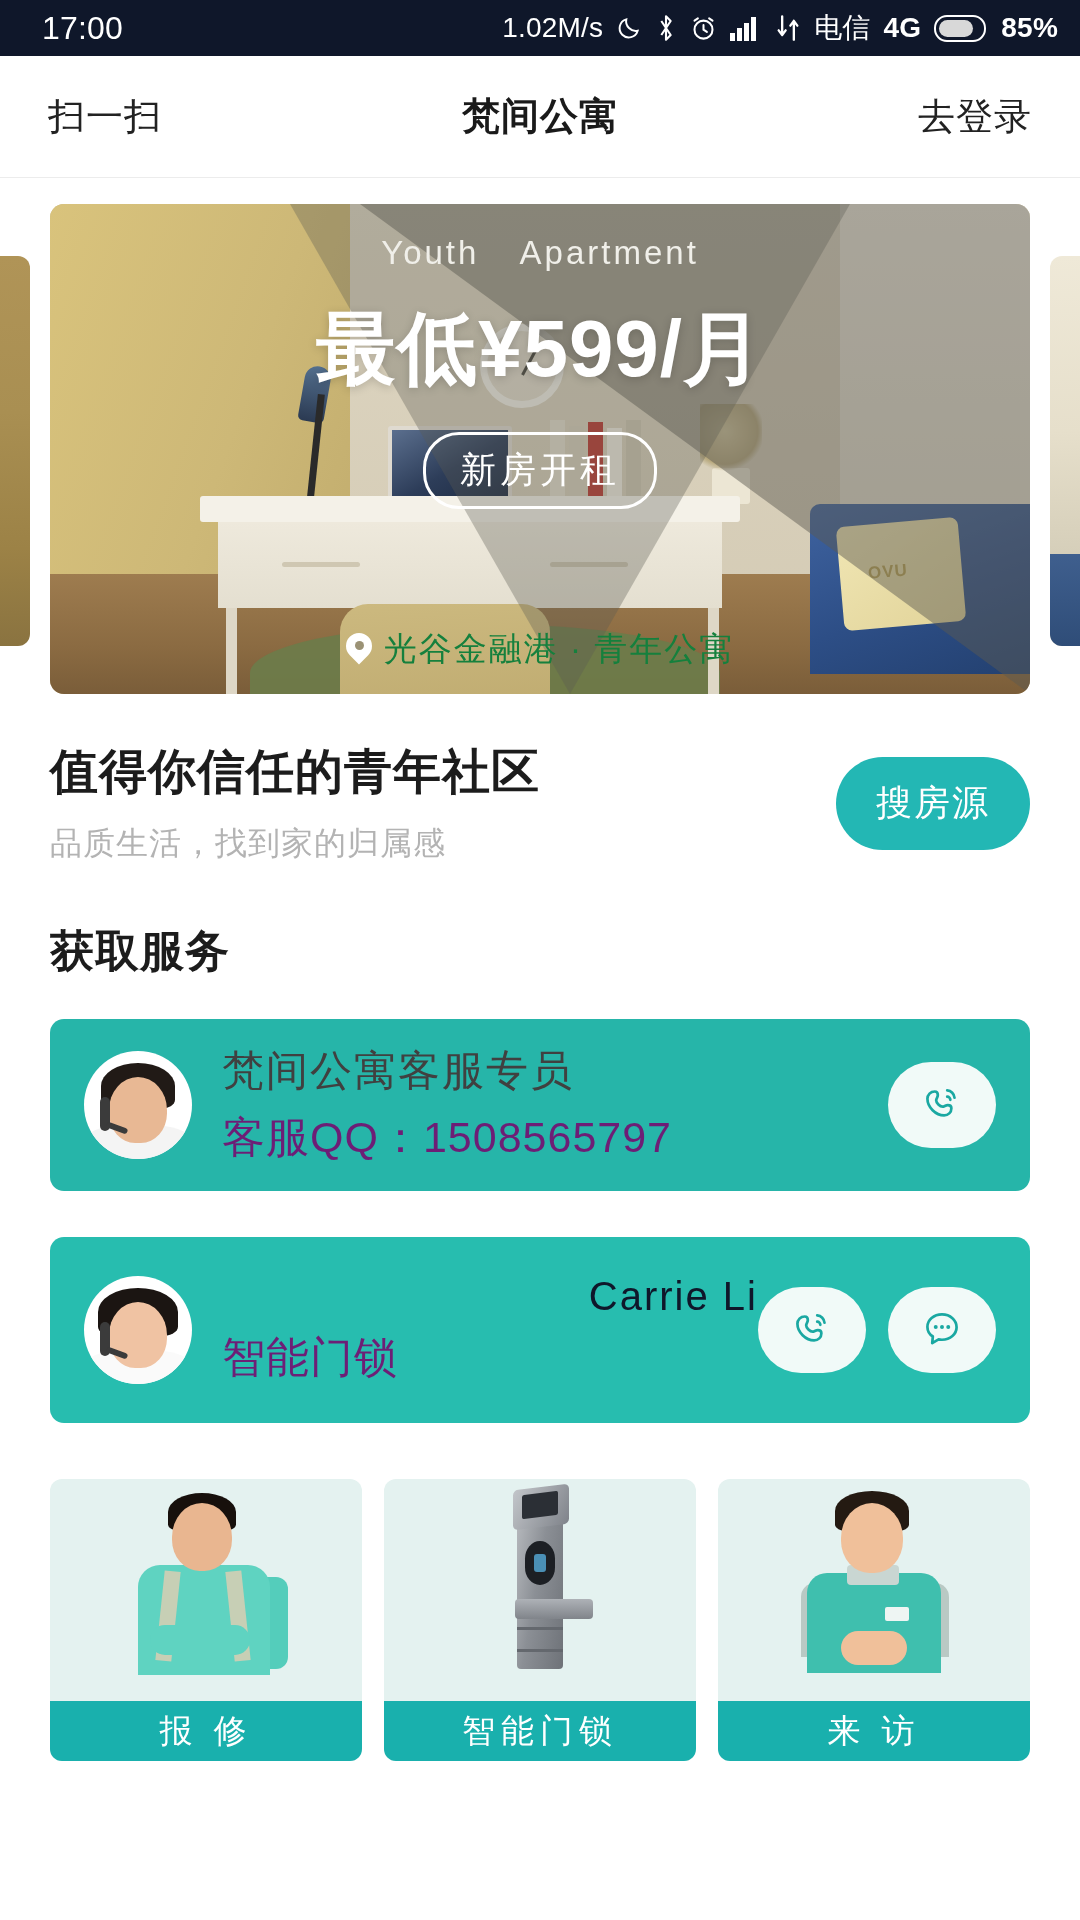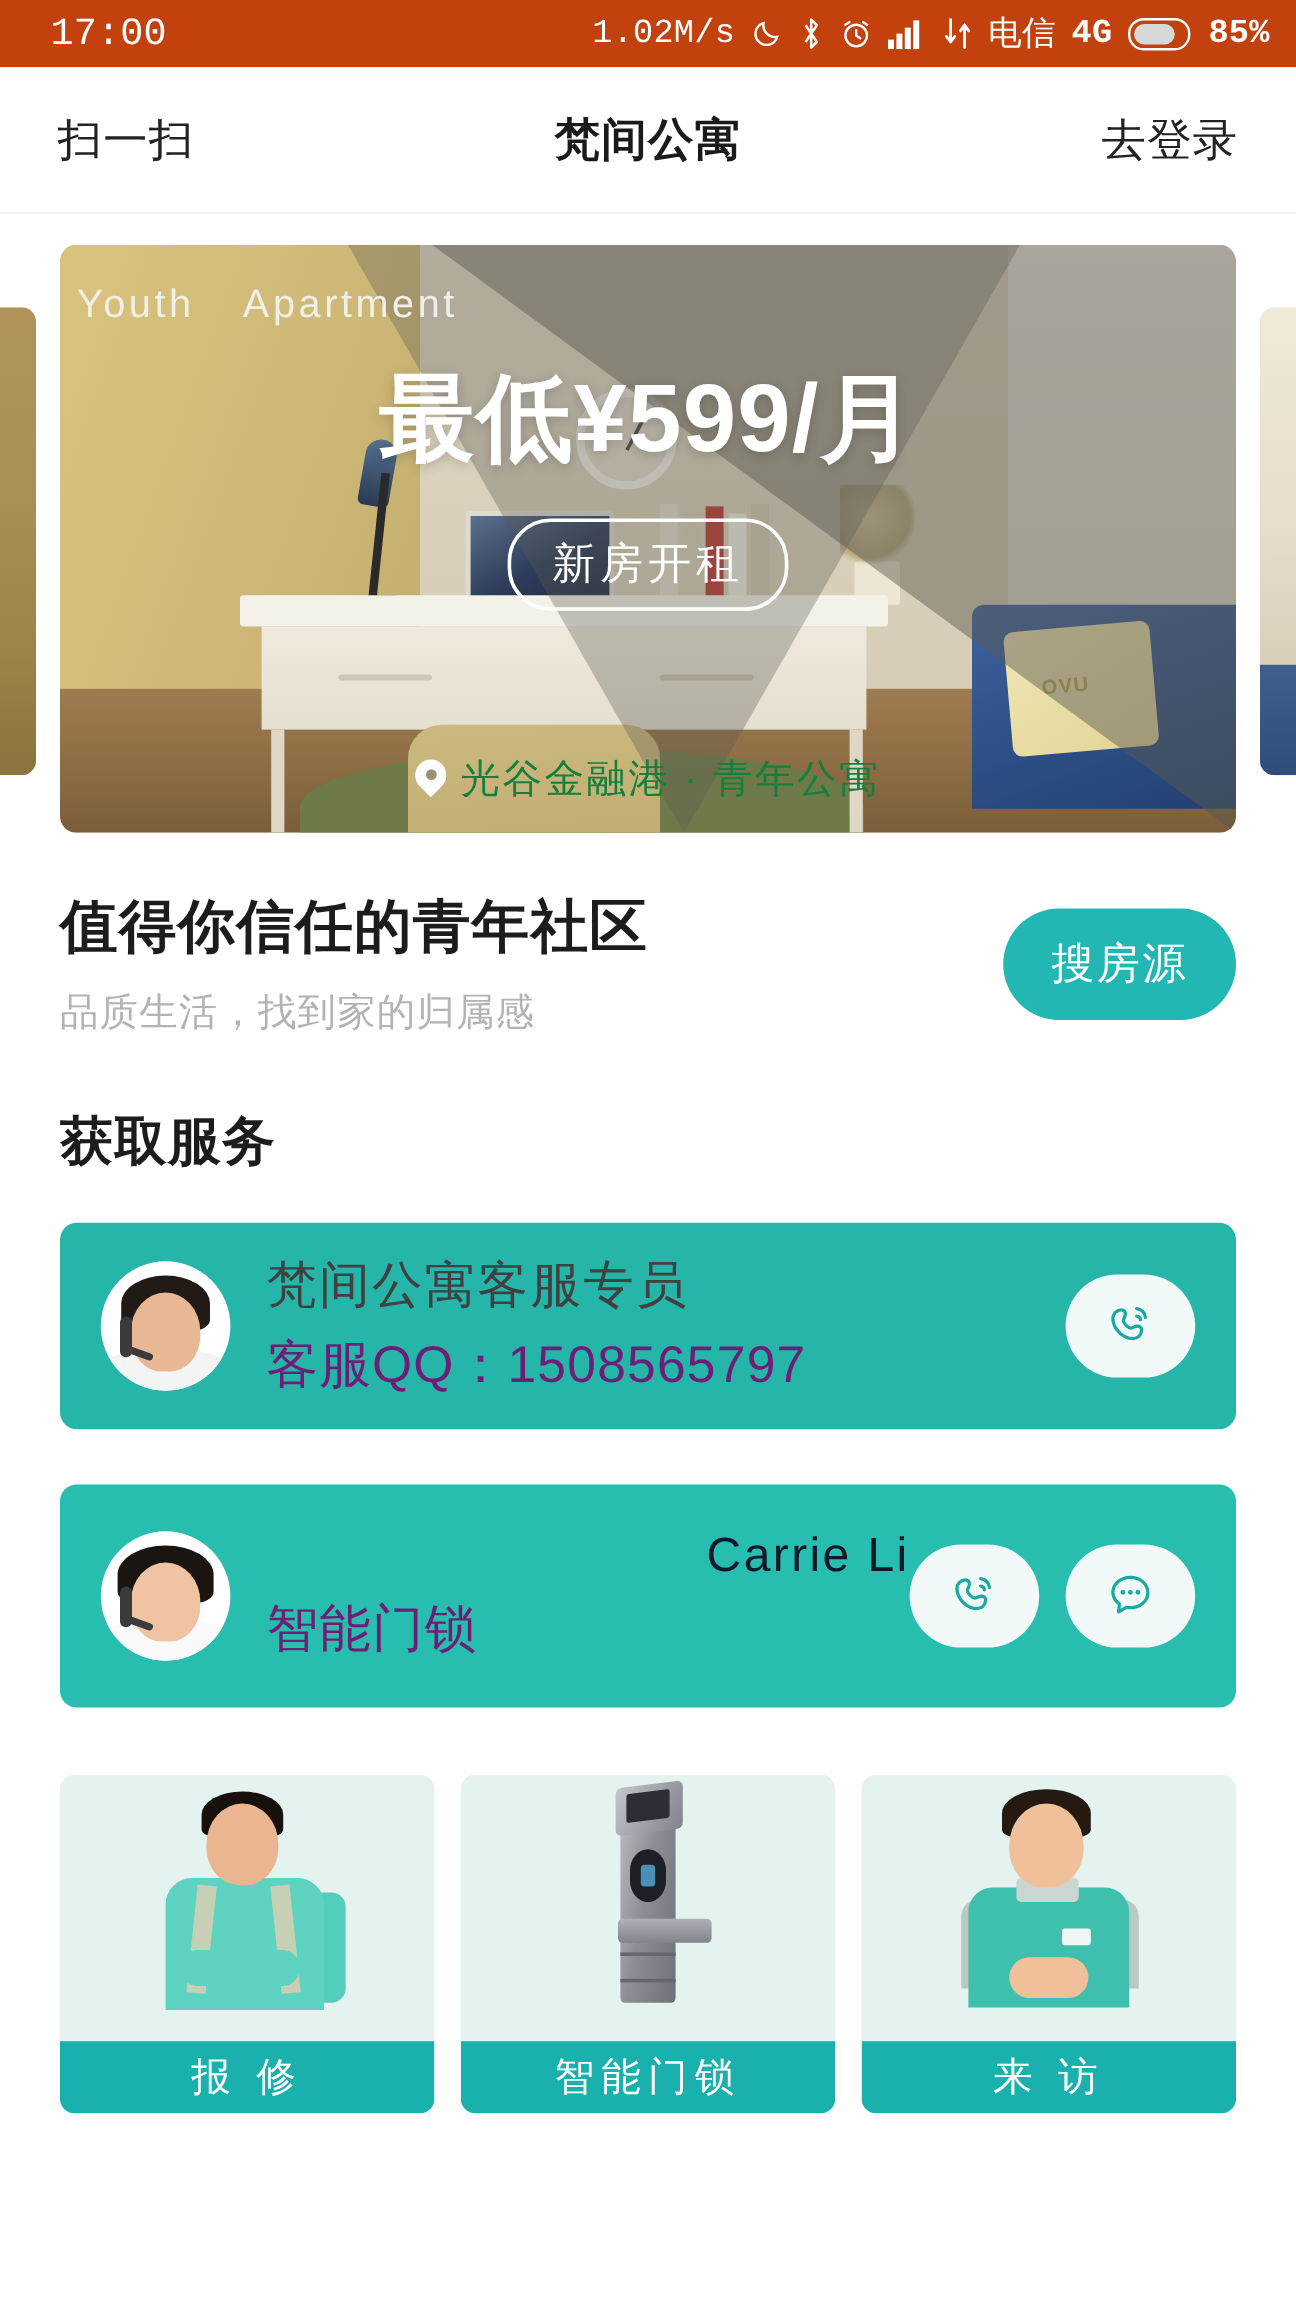--- a/index.html
+++ b/index.html
@@ -9,28 +9,27 @@
     height: 1920px;
     overflow: hidden;
     background: #ffffff;
     font-family: "Liberation Sans", "DejaVu Sans", sans-serif;
   }
 
   
   .status-bar {
     width: 1080px;
     height: 56px;
-    background: #c2410c;
+    background: #0f172a;
     color: #ffffff;
     display: flex;
     align-items: center;
     padding: 0 22px 0 42px;
     font-size: 31px;
     letter-spacing: 0.2px;
-    font-family: Liberation Mono, monospace;
   }
   .status-time { font-size: 32px; font-weight: 400; }
   .status-right {
     margin-left: auto;
     display: flex;
     align-items: center;
     gap: 13px;
   }
   .status-speed { font-size: 28px; }
   .sb-ico { display: inline-flex; align-items: center; justify-content: center; }
@@ -297,20 +296,21 @@
   }
   .tri-down {
     position: absolute; left: 240px; top: 0;
     width: 560px; height: 490px;
     background: rgba(92,90,82,.34);
     clip-path: polygon(0 0, 100% 0, 50% 100%);
   }
 
   .banner-en {
     position: absolute; left: 0; right: 0; top: 30px;
+    text-align: center;
     color: #f0efe9;
     font-size: 33px;
     letter-spacing: 3px;
     font-weight: 400;
   }
   .banner-en span { margin: 0 14px; }
   .banner-price {
     position: absolute; left: 0; right: 0; top: 92px;
     text-align: center;
     color: #ffffff;

